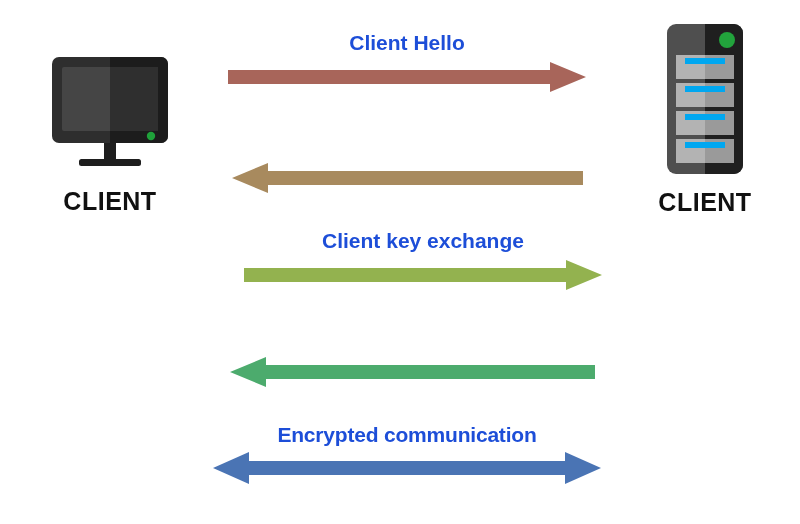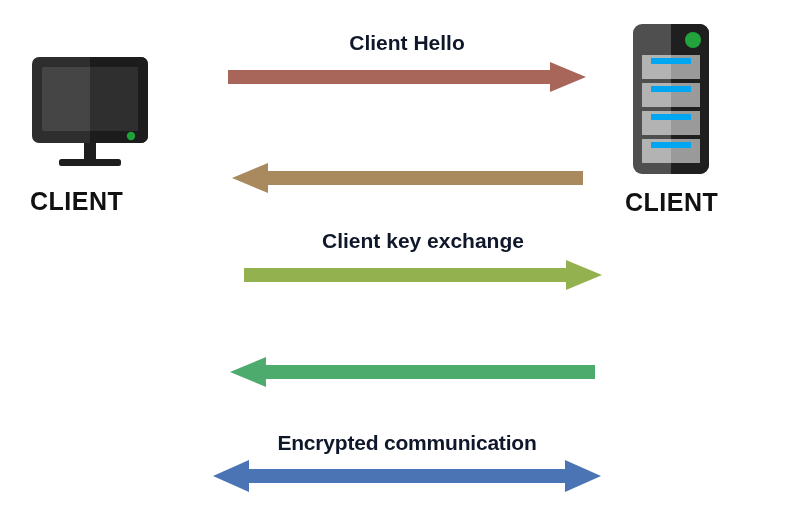--- a/index.html
+++ b/index.html
@@ -19,21 +19,21 @@
     width: 800px;
     height: 524px;
     background: #ffffff;
   }
 
   
   .endpoint {
     position: absolute;
     display: flex;
     flex-direction: column;
-    align-items: flex-start;
+    align-items: center;
   }
   #client-node {
     left: 30px;
     top: 55px;
     width: 160px;
   }
   #server-node {
     left: 625px;
     top: 22px;
     width: 160px;
@@ -57,36 +57,36 @@
     height: 62px;
   }
   .arrow-label {
     position: absolute;
     left: 0;
     top: 0;
     width: 100%;
     text-align: center;
     font-size: 21px;
     font-weight: bold;
-    color: #0f172a;
+    color: #1d4ed8;
     line-height: 26px;
     white-space: nowrap;
   }
   .arrow-svg {
     position: absolute;
     left: 0;
     bottom: 0;
     display: block;
   }
 
   #arrow-row-1 { left: 228px; top: 30px;  width: 358px; }
   #arrow-row-2 { left: 232px; top: 131px; width: 351px; }
   #arrow-row-3 { left: 244px; top: 228px; width: 358px; }
   #arrow-row-4 { left: 230px; top: 325px; width: 365px; }
-  #arrow-row-5 { left: 213px; top: 422px; width: 388px; margin-top: 8px; }
+  #arrow-row-5 { left: 213px; top: 422px; width: 388px; }
 
   #arrow-row-5 .arrow-label { letter-spacing: -0.2px; }
 </style>
 </head>
 <body>
 
 <div id="diagram-root">
 
   <div class="endpoint" id="client-node">
     <span class="icon-wrap">

